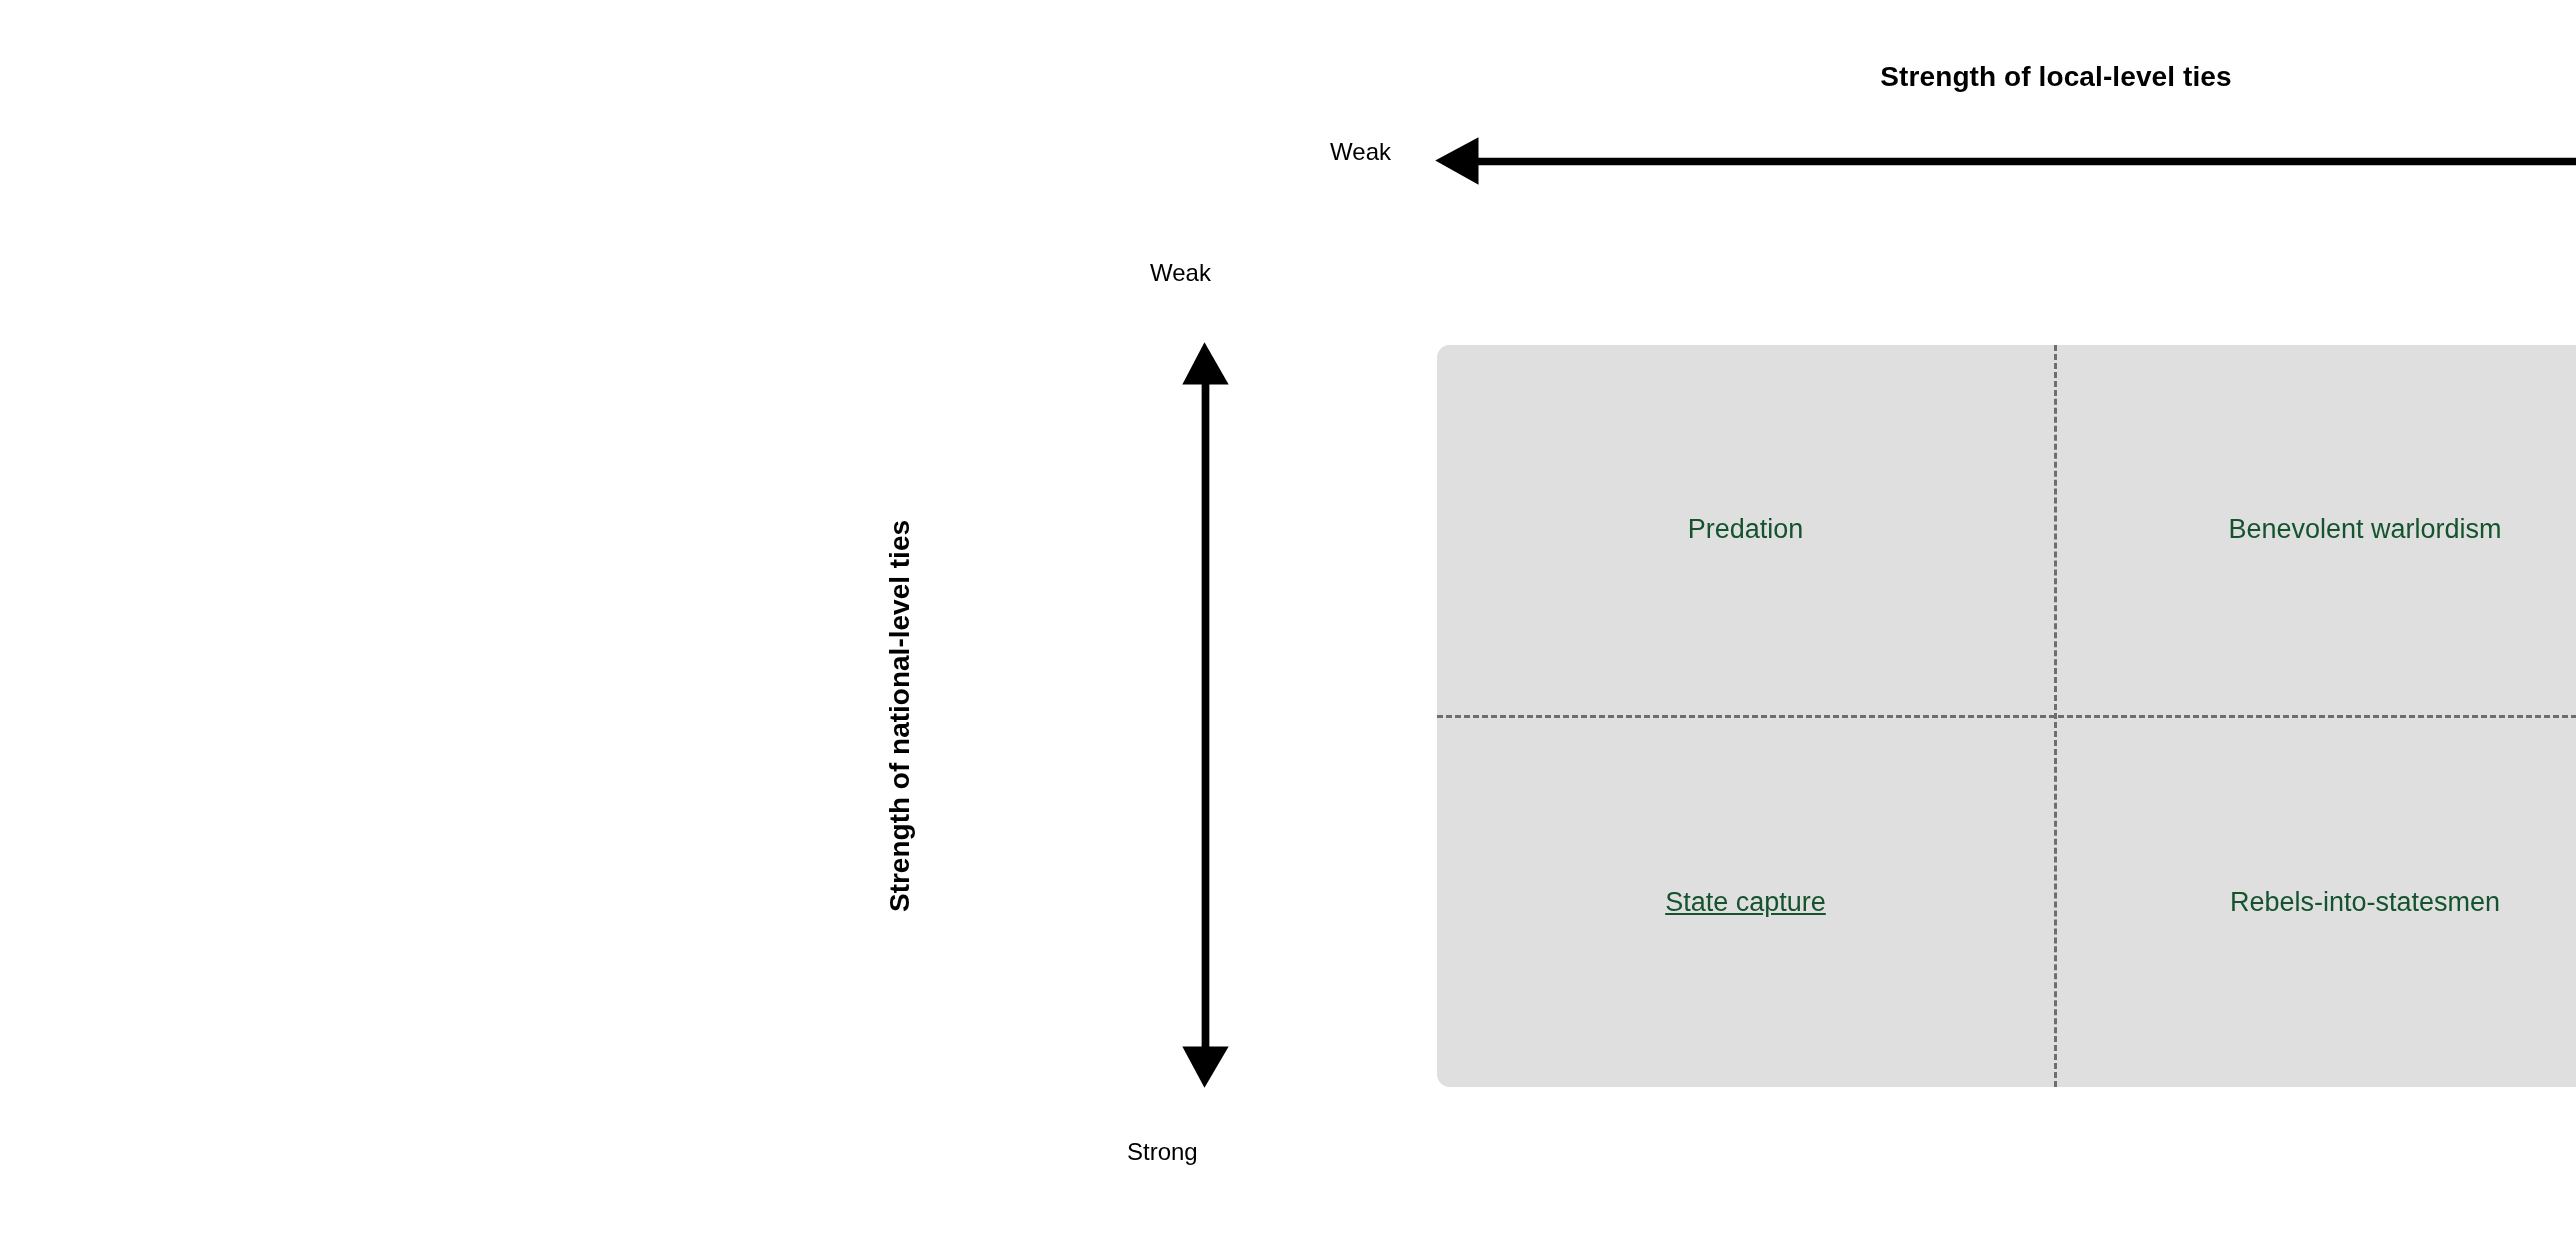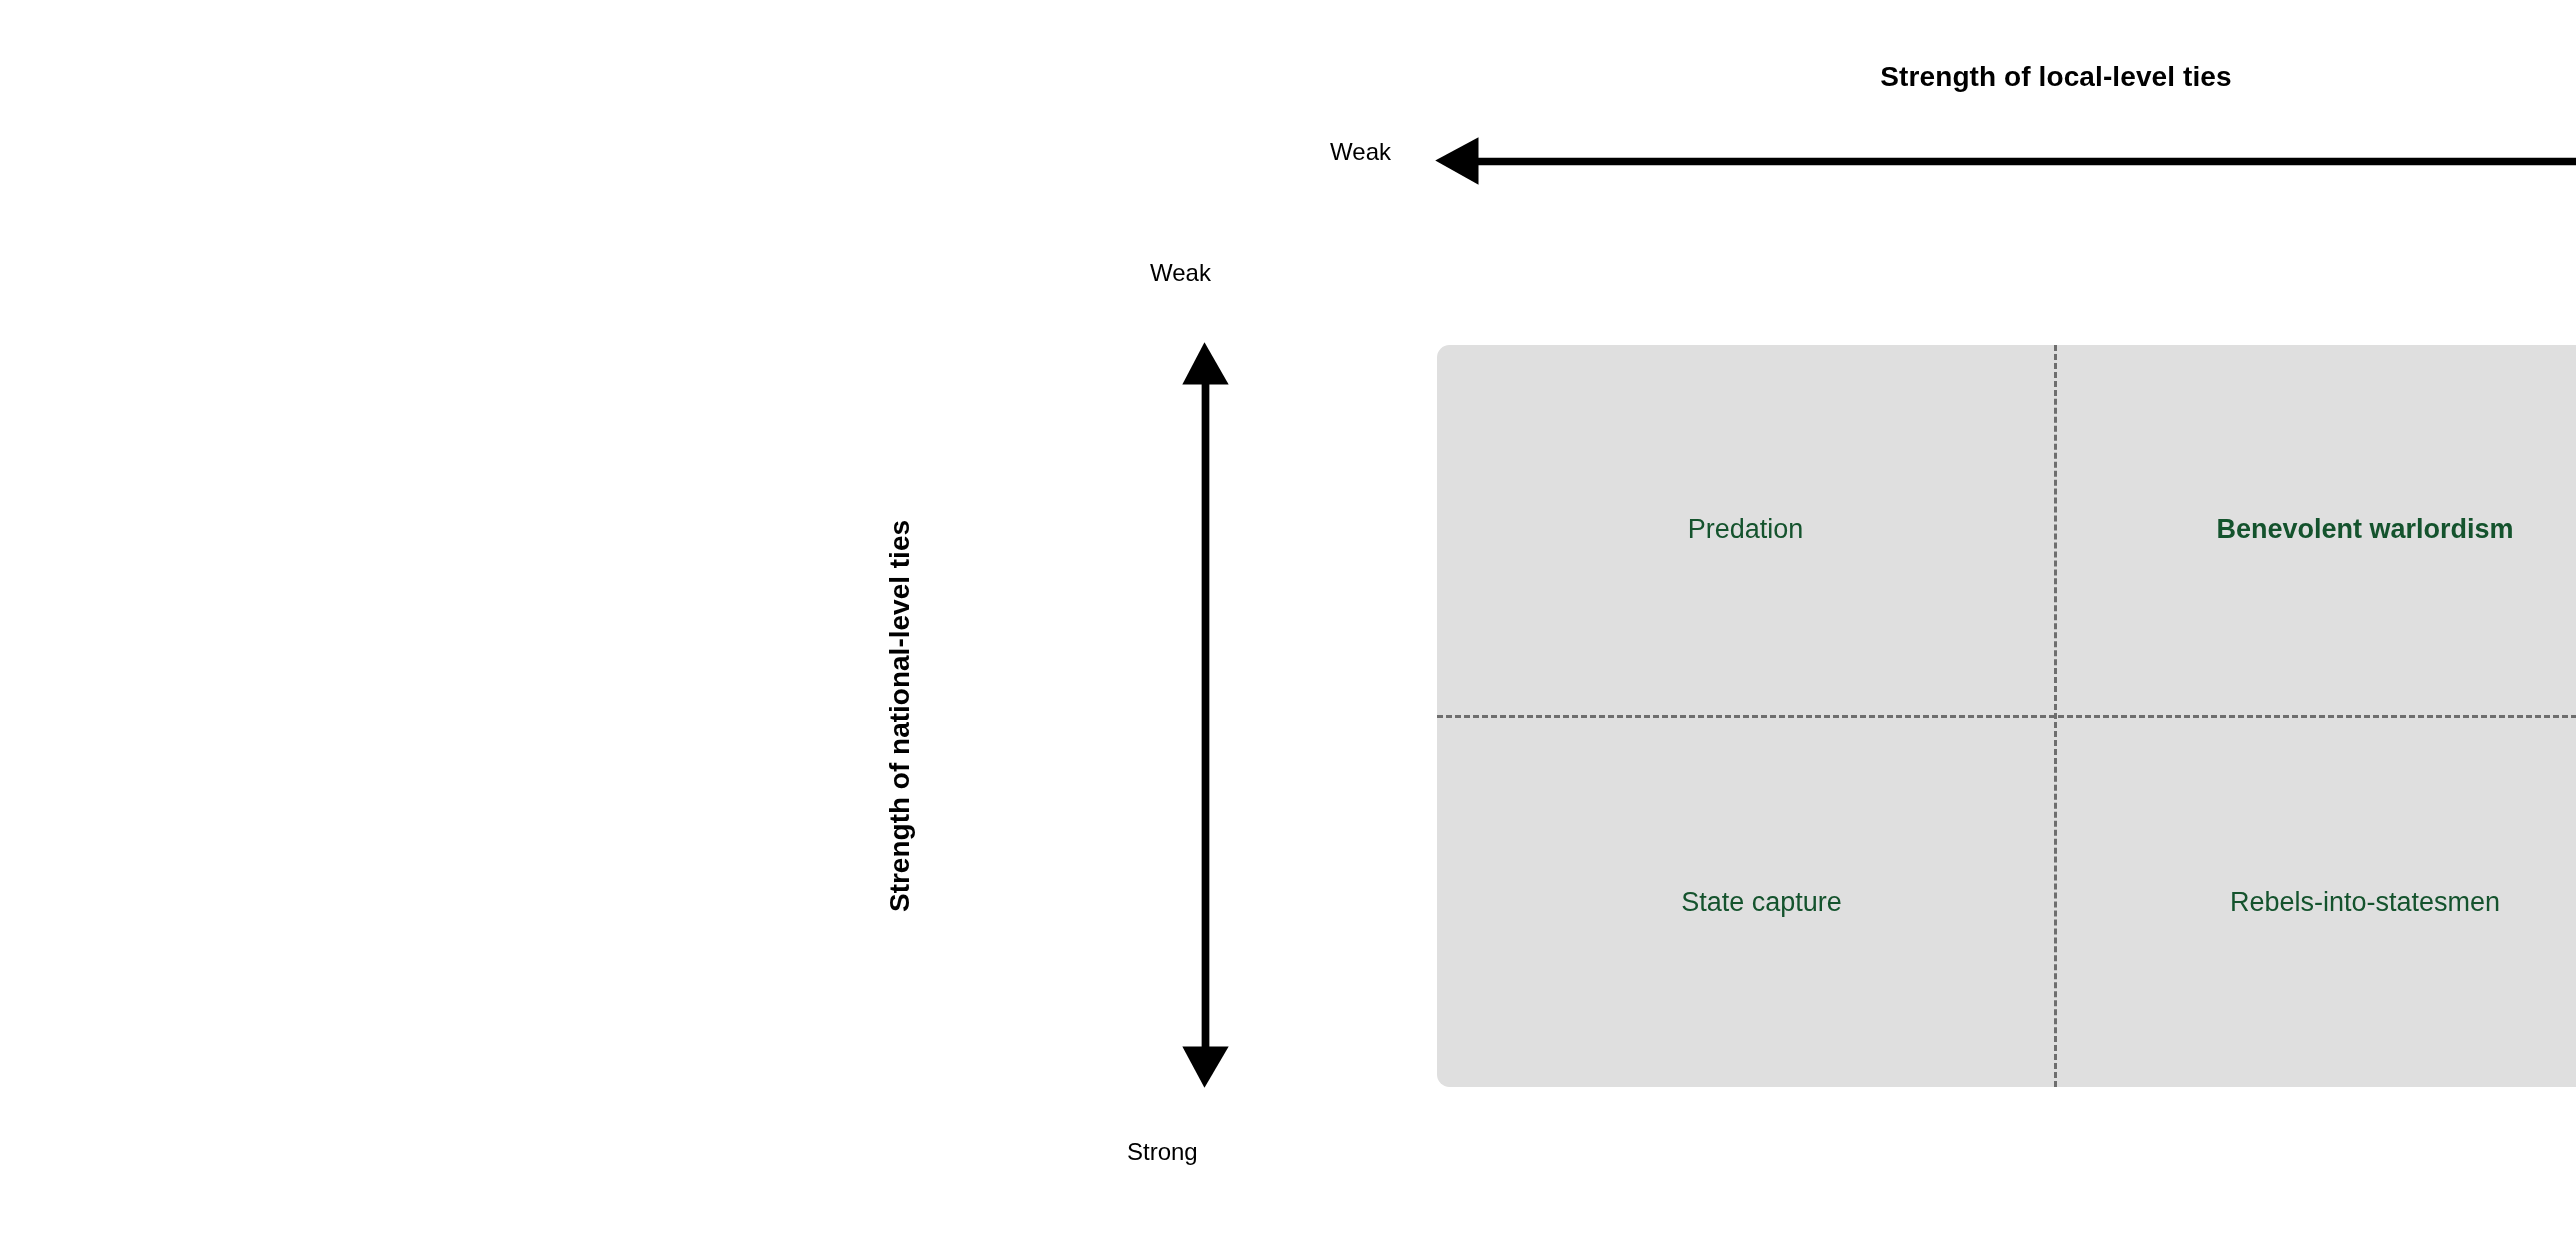--- a/index.html
+++ b/index.html
@@ -127,21 +127,21 @@
     align-items: center;
     justify-content: center;
     text-align: center;
     font-size: 27px;
     font-weight: normal;
     line-height: 1.18;
     color: #14532d;
   }
   #quadrant-top-left     { left: 0px;    top: 0px;   width: 617px; height: 370px; }
   #quadrant-top-right    { left: 620px; top: 0px;   width: 616px; height: 370px; }
-  #quadrant-bottom-left  { left: 16px;    top: 374px; width: 617px; height: 368px; }
+  #quadrant-bottom-left  { left: 0px;    top: 374px; width: 617px; height: 368px; text-decoration: underline; }
   #quadrant-bottom-right { left: 620px; top: 374px; width: 616px; height: 368px; }
 
   .quadrant-label { display: block; }
 </style>
 </head>
 <body>
 
 <div id="canvas">
 
   <div id="x-axis-title">Strength of local-level ties</div>
@@ -168,21 +168,21 @@
     <polygon points="53,1462 10,1382 100,1382" fill="#000000"></polygon>
   </svg>
 
   <div id="matrix-box" style="background: rgb(223, 223, 223);">
 
     <div class="quadrant" id="quadrant-top-left">
       <span class="quadrant-label">Predation</span>
     </div>
 
     <div class="quadrant" id="quadrant-top-right">
-      <span class="quadrant-label" style="max-width: 330px; font-weight: bold;">Benevolent warlordism</span>
+      <span class="quadrant-label" style="max-width: 330px;">Benevolent warlordism</span>
     </div>
 
     <div class="quadrant" id="quadrant-bottom-left">
       <span class="quadrant-label">State capture</span>
     </div>
 
     <div class="quadrant" id="quadrant-bottom-right">
       <span class="quadrant-label">Rebels-into-statesmen</span>
     </div>
 

